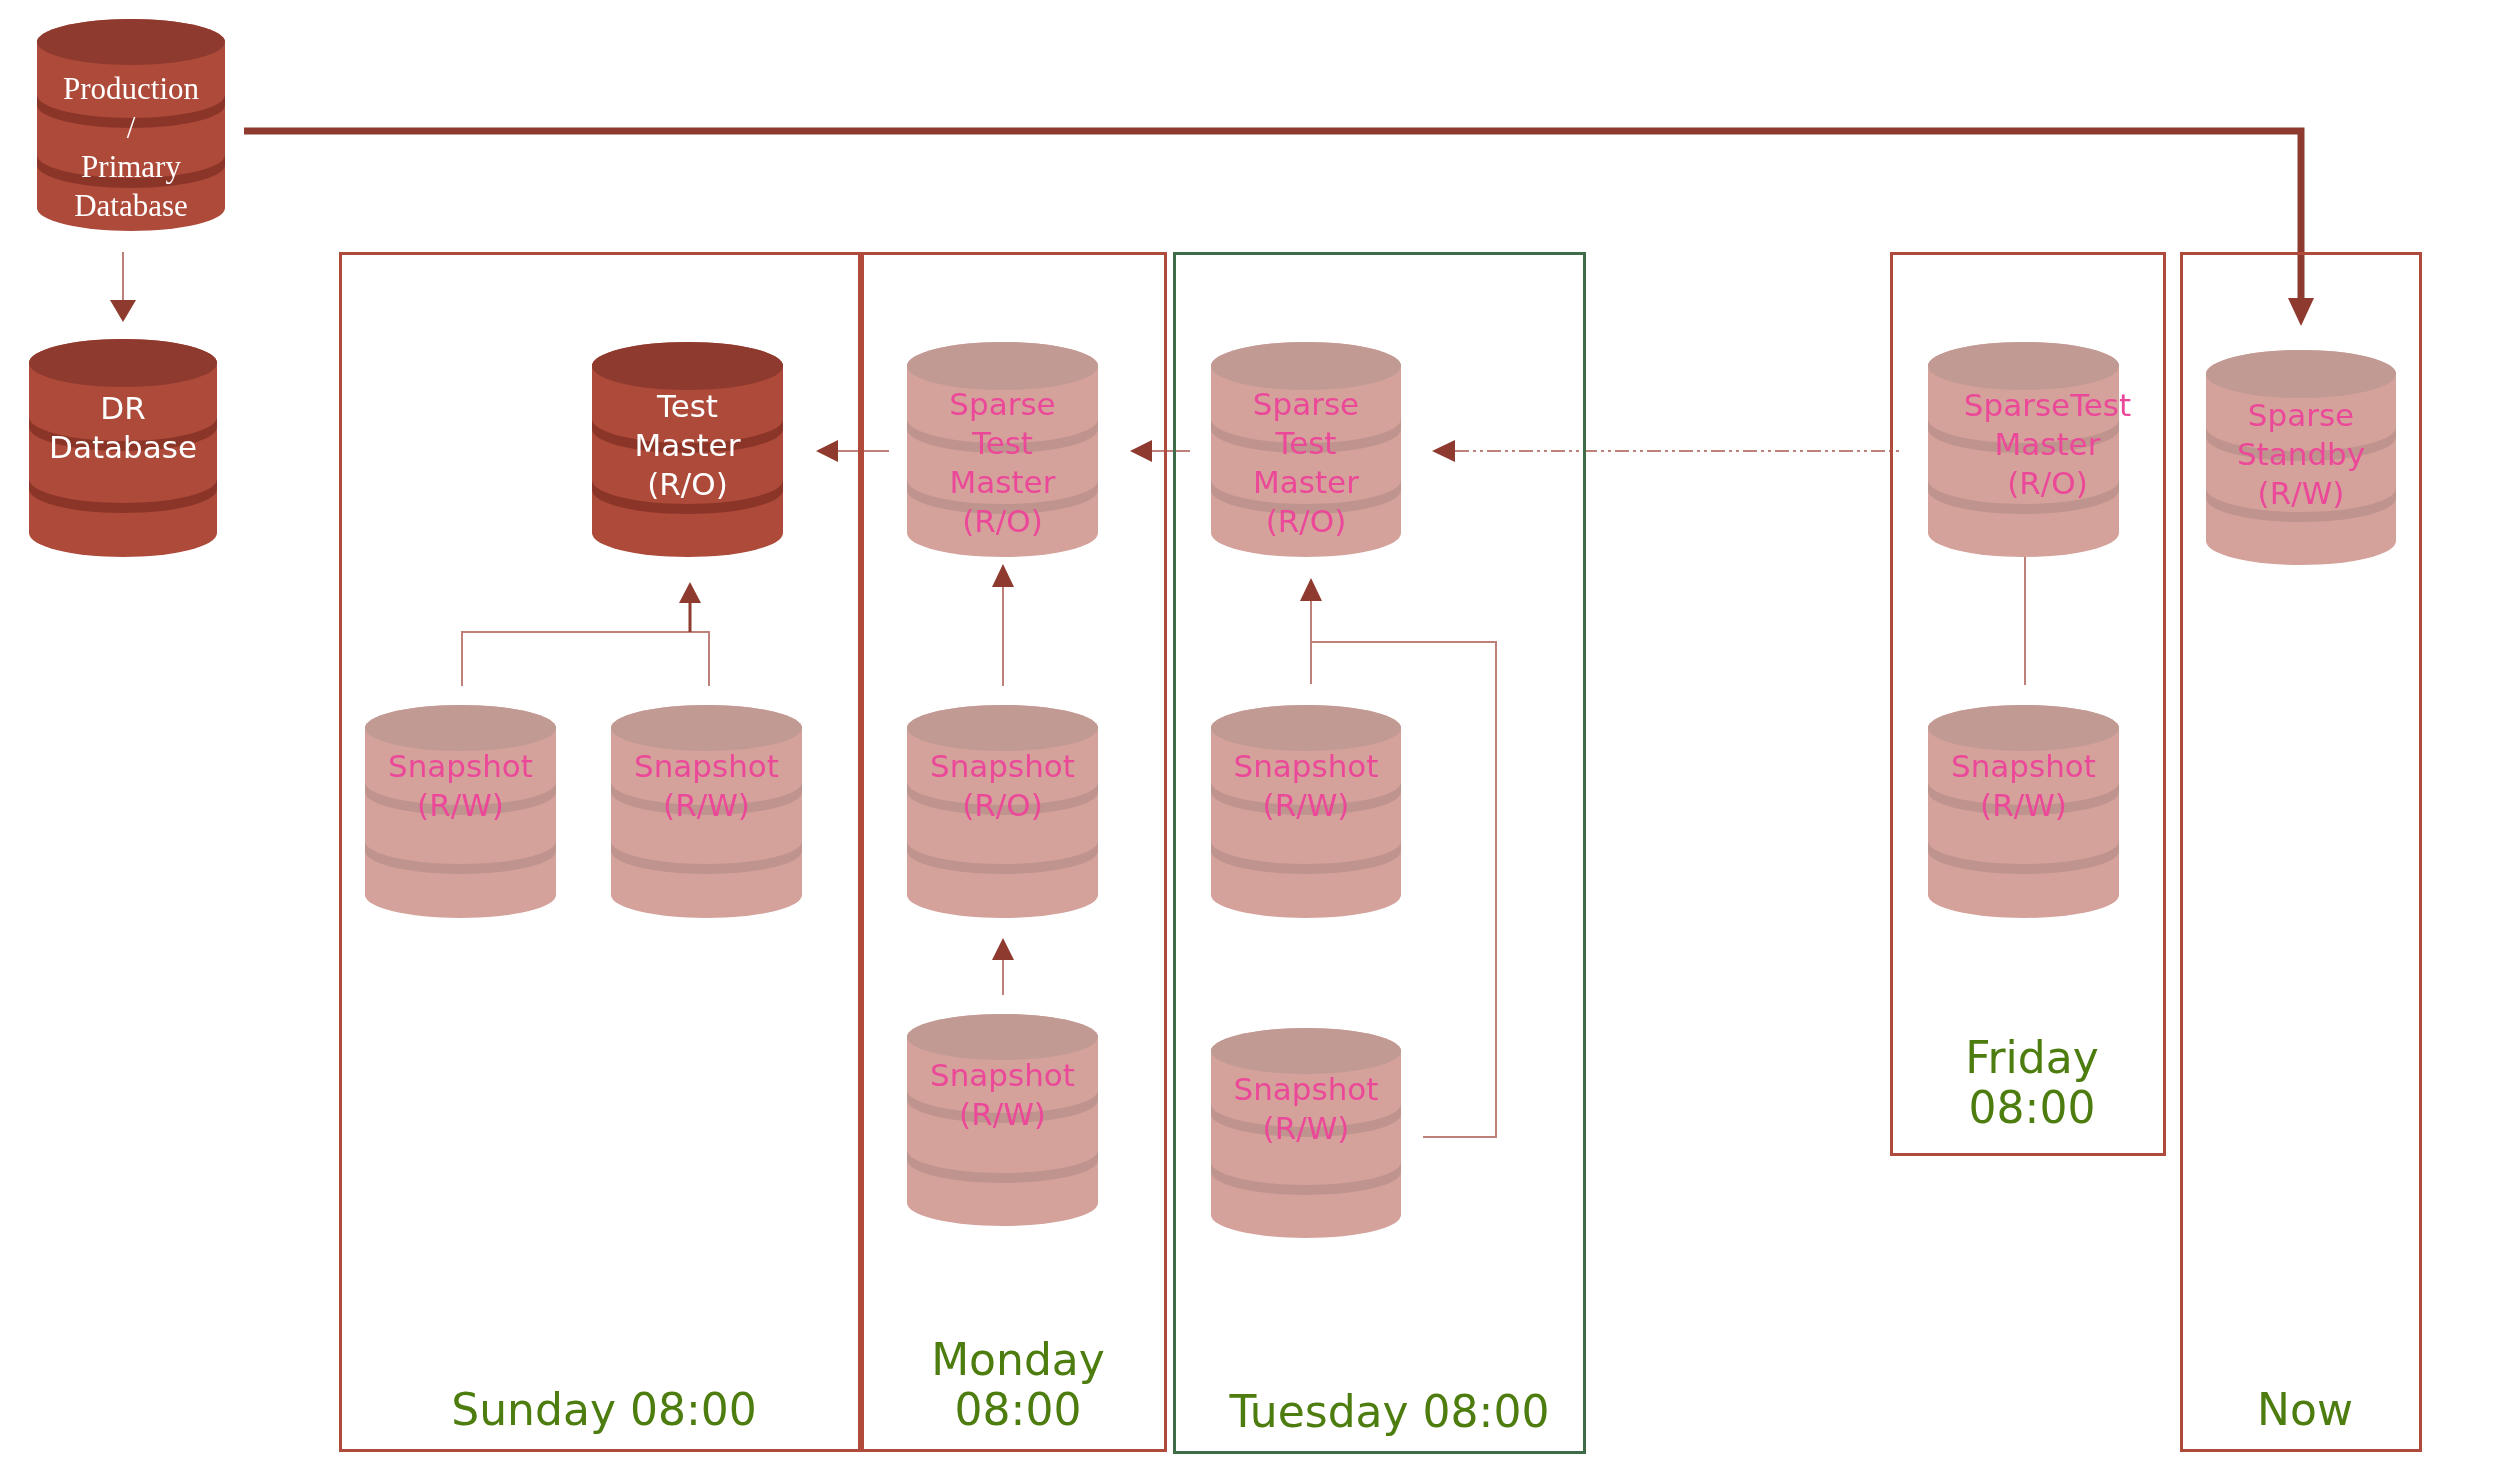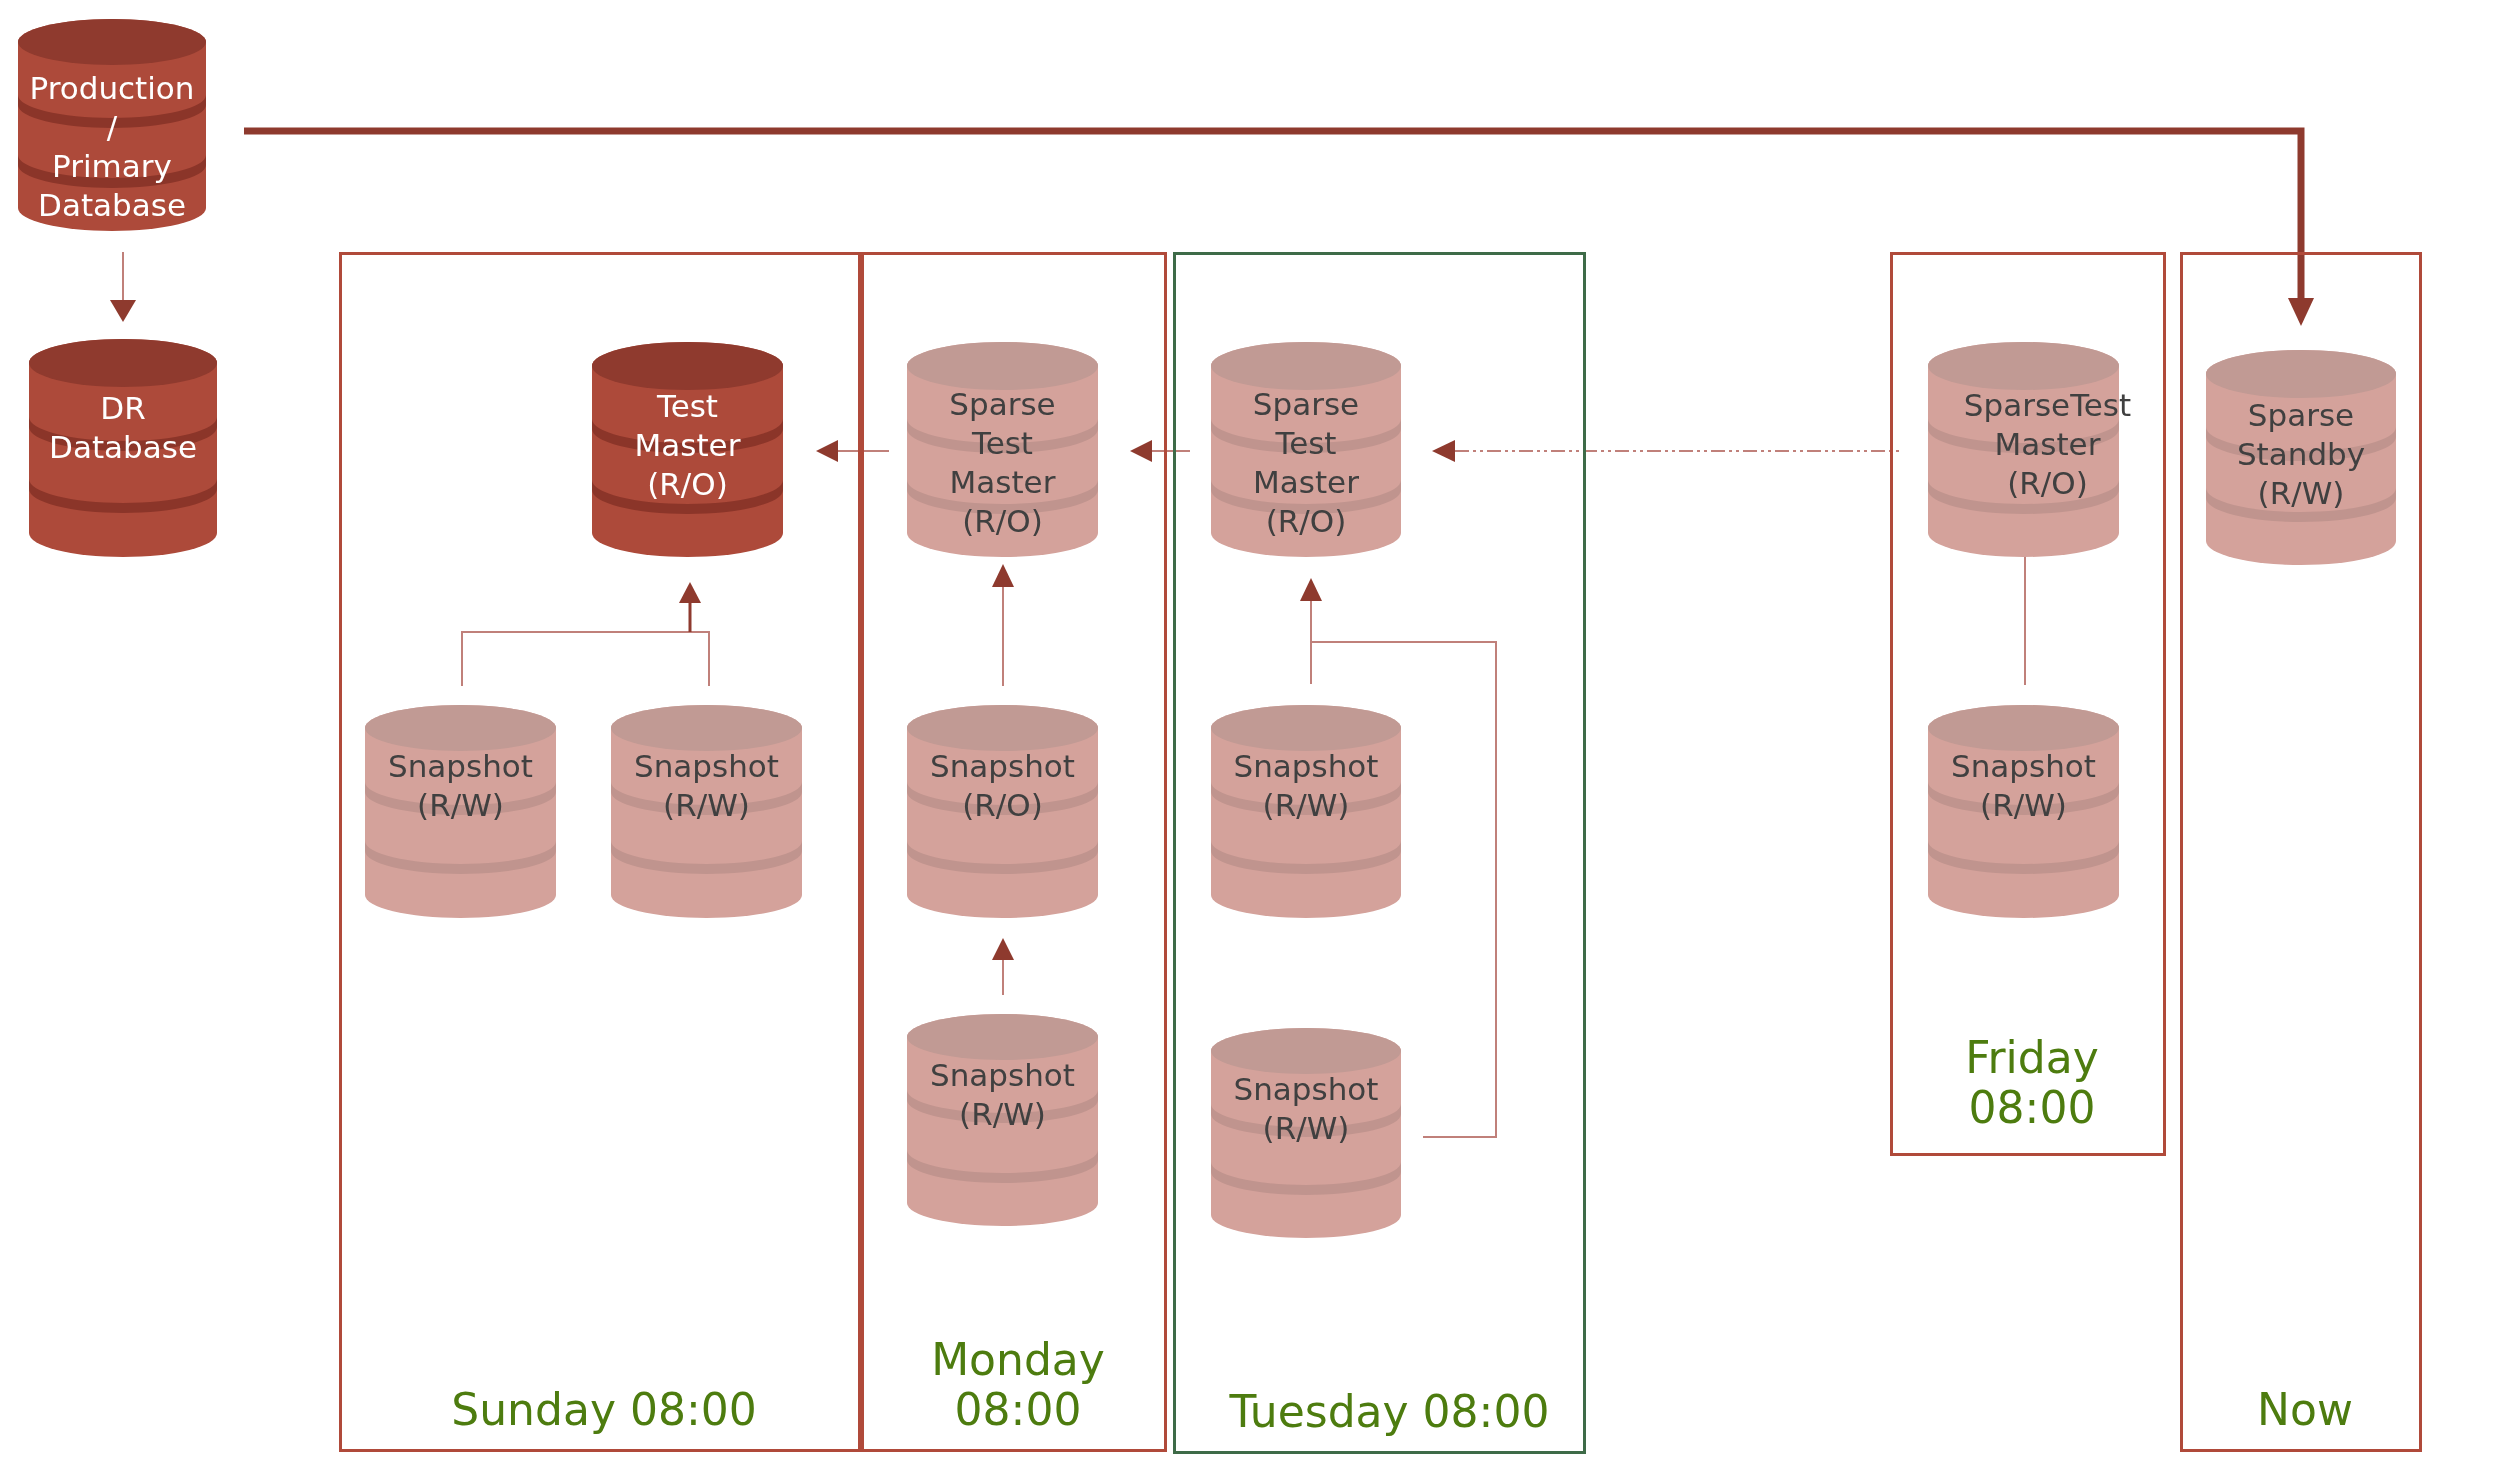--- a/index.html
+++ b/index.html
@@ -6,21 +6,21 @@
   body { width: 2496px; height: 1464px; position: relative; overflow: hidden;
          font-family: "DejaVu Sans", "Liberation Sans", sans-serif; }
   #canvas { position: absolute; left: 0; top: 0; width: 2496px; height: 1464px; }
   .panel { position: absolute; box-sizing: border-box; border: 3px solid #b04a3a; }
   .panel.green { border-color: #3e6b48; }
   .panel-label { position: absolute; left: 0; right: 0; text-align: center; color: #4d7c0f;
                  font-size: 44px; line-height: 50px; padding-left: 8px; }
   .cyl { position: absolute; }
   .cyl-label { position: absolute; left: 0; right: 0; text-align: center; color: #ffffff;
                font-size: 31px; line-height: 39px; }
-  .cyl.faded .cyl-label { color: #404040; }
+  .cyl.faded .cyl-label { color: #ec4899; }
 </style>
 </head>
 <body>
 
 <div id="canvas">
 
   <svg width="2496" height="1464" style="position:absolute;left:0;top:0">
     <defs>
       <marker id="ah" markerWidth="10" markerHeight="10" refX="9" refY="5" orient="auto" markerUnits="userSpaceOnUse" viewBox="0 0 10 10">
         <path d="M0,0 L10,5 L0,10 z" fill="#8e3a2e"></path>
@@ -95,21 +95,21 @@
   <div class="panel" style="left:1890px;top:252px;width:276px;height:904px;">
     <div class="panel-label" style="bottom:20px;">
       <div>Friday</div>
       <div>08:00</div>
     </div>
   </div>
   <div class="panel" style="left:2180px;top:252px;width:242px;height:1200px;">
     <div class="panel-label" style="bottom:14px;">Now</div>
   </div>
 
-  <div class="cyl solid" style="left:18px;top:19px;width:188px;height:212px;">
+  <div class="cyl solid" style="left:37px;top:19px;width:188px;height:212px;font-family:Liberation Serif, serif;">
       <svg width="188" height="212" style="position: absolute; left: 0px; top: 0px;">
         <path d="M0,23 L0,189 A94,23 0 0 0 188,189 L188,23 A94,23 0 0 0 0,23 z" fill="#ad4a3a"></path>
         <path d="M0,76 A94,23 0 0 0 188,76 L188,86 A94,23 0 0 1 0,86 z" fill="#8b3529"></path>
         <path d="M0,136 A94,23 0 0 0 188,136 L188,146 A94,23 0 0 1 0,146 z" fill="#8b3529"></path>
         <ellipse cx="94" cy="23" rx="94" ry="23" fill="#8f3a2e"></ellipse>
       </svg>
     <div class="cyl-label" style="top:50px;font-size:31px;line-height:39px;">
       <div>Production</div>
       <div>/</div>
       <div>Primary</div>

